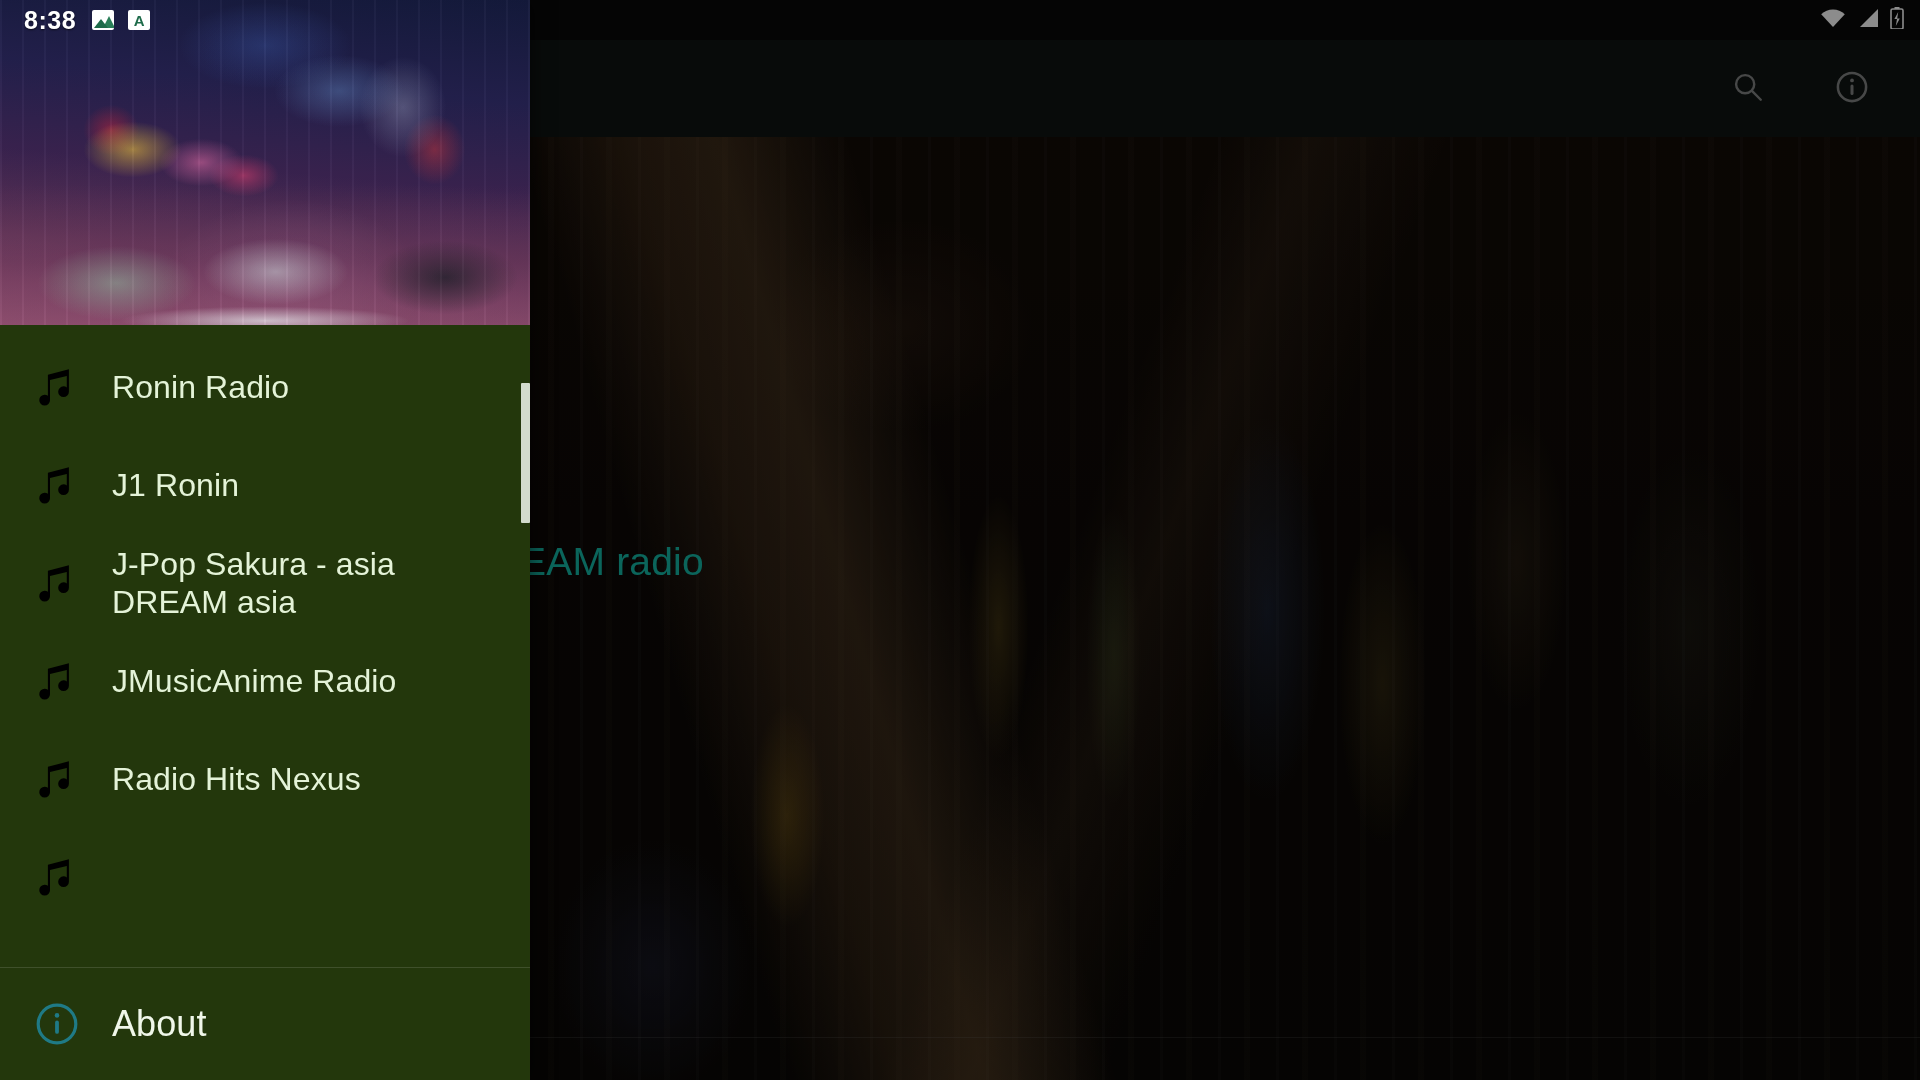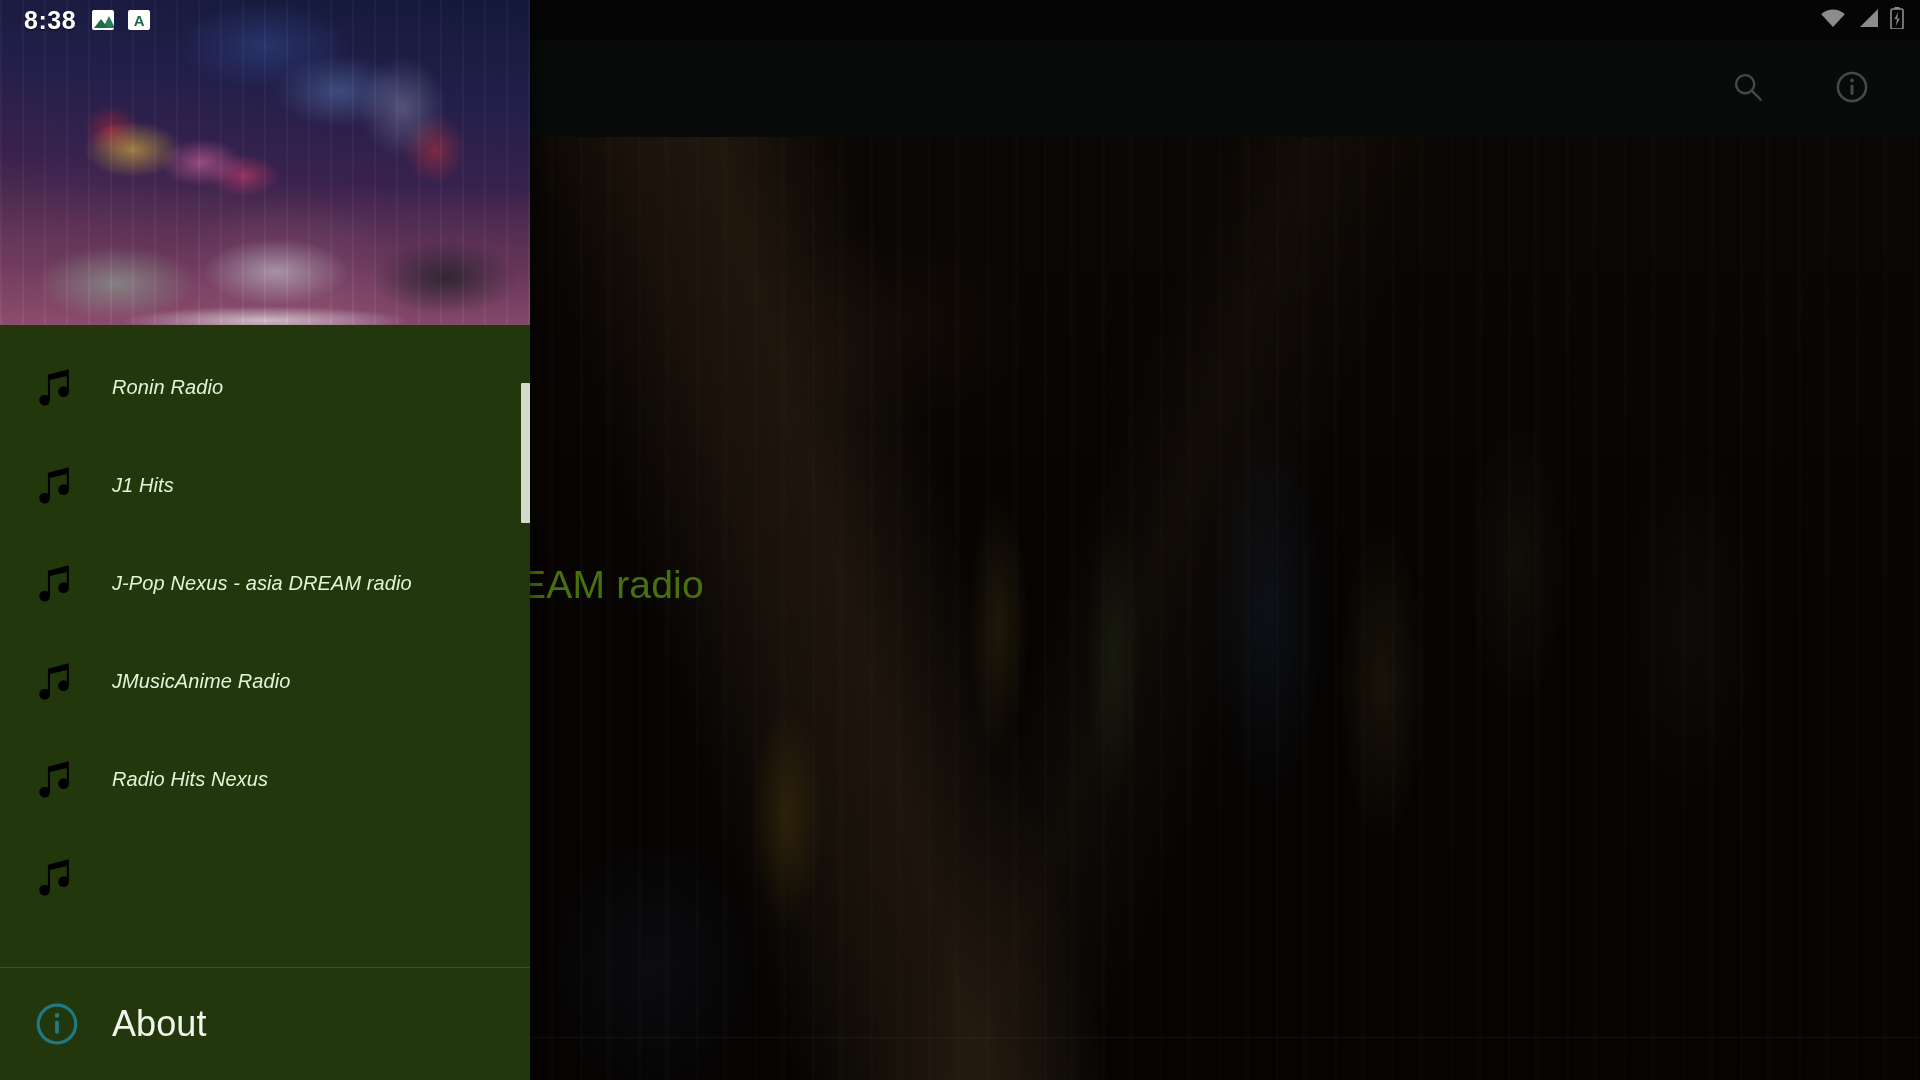--- a/index.html
+++ b/index.html
@@ -115,25 +115,24 @@
       linear-gradient(74deg, transparent 36%, rgba(150,110,70,.22) 41%, rgba(170,130,85,.26) 45%, transparent 51%),
       linear-gradient(110deg, transparent 54%, rgba(120,90,60,.16) 58%, transparent 64%);
   }
 
   
   .content-title {
     position: absolute;
     left: 520px;
     top: 540px;
     font-size: 39px;
-    color: #84cc16;
+    color: #14b8a6;
     letter-spacing: .2px;
     z-index: 2;
     white-space: nowrap;
-    margin-top: 23px;
   }
 
   .content-hairline {
     position: absolute;
     left: 0; right: 0;
     top: 1037px;
     height: 1px;
     background: rgba(120,120,120,.20);
     z-index: 2;
   }
@@ -252,25 +251,24 @@
     align-items: center;
     min-height: 98px;
     padding: 10px 18px 10px 28px;
     gap: 26px;
   }
 
   .item-icon { flex: 0 0 58px; display: flex; align-items: center; justify-content: center; }
 
   .item-label {
     color: #e4f3d8;
-    font-size: 20px;
+    font-size: 32px;
     line-height: 1.18;
     letter-spacing: .1px;
     max-width: 355px;
-    font-style: italic;
   }
 
   .drawer-scrollbar-track {
     position: absolute;
     top: 0; right: 0;
     width: 9px;
     height: 100%;
   }
   .drawer-scrollbar-thumb {
     position: absolute;
@@ -425,30 +423,30 @@
         </span>
         <span class="item-label">Ronin Radio</span>
       </div>
 
       <div class="drawer-item">
         <span class="item-icon">
           <svg width="56" height="56" viewBox="0 0 24 24" aria-hidden="true">
             <path d="M9 17.2a2.3 2.3 0 1 1-2.3-2.3c.52 0 1 .17 1.4.46V6.3l9-2.3v9.6a2.3 2.3 0 1 1-2.3-2.3c.52 0 1 .17 1.4.46V6.9L9 8.6z" fill="#000000"></path>
           </svg>
         </span>
-        <span class="item-label">J1 Hits</span>
-      </div>
-
-      <div class="drawer-item">
-        <span class="item-icon">
-          <svg width="56" height="56" viewBox="0 0 24 24" aria-hidden="true">
-            <path d="M9 17.2a2.3 2.3 0 1 1-2.3-2.3c.52 0 1 .17 1.4.46V6.3l9-2.3v9.6a2.3 2.3 0 1 1-2.3-2.3c.52 0 1 .17 1.4.46V6.9L9 8.6z" fill="#000000"></path>
-          </svg>
-        </span>
-        <span class="item-label">J-Pop Nexus - asia DREAM radio</span>
+        <span class="item-label">J1 Ronin</span>
+      </div>
+
+      <div class="drawer-item">
+        <span class="item-icon">
+          <svg width="56" height="56" viewBox="0 0 24 24" aria-hidden="true">
+            <path d="M9 17.2a2.3 2.3 0 1 1-2.3-2.3c.52 0 1 .17 1.4.46V6.3l9-2.3v9.6a2.3 2.3 0 1 1-2.3-2.3c.52 0 1 .17 1.4.46V6.9L9 8.6z" fill="#000000"></path>
+          </svg>
+        </span>
+        <span class="item-label">J-Pop Sakura - asia DREAM asia</span>
       </div>
 
       <div class="drawer-item">
         <span class="item-icon">
           <svg width="56" height="56" viewBox="0 0 24 24" aria-hidden="true">
             <path d="M9 17.2a2.3 2.3 0 1 1-2.3-2.3c.52 0 1 .17 1.4.46V6.3l9-2.3v9.6a2.3 2.3 0 1 1-2.3-2.3c.52 0 1 .17 1.4.46V6.9L9 8.6z" fill="#000000"></path>
           </svg>
         </span>
         <span class="item-label">JMusicAnime Radio</span>
       </div>

